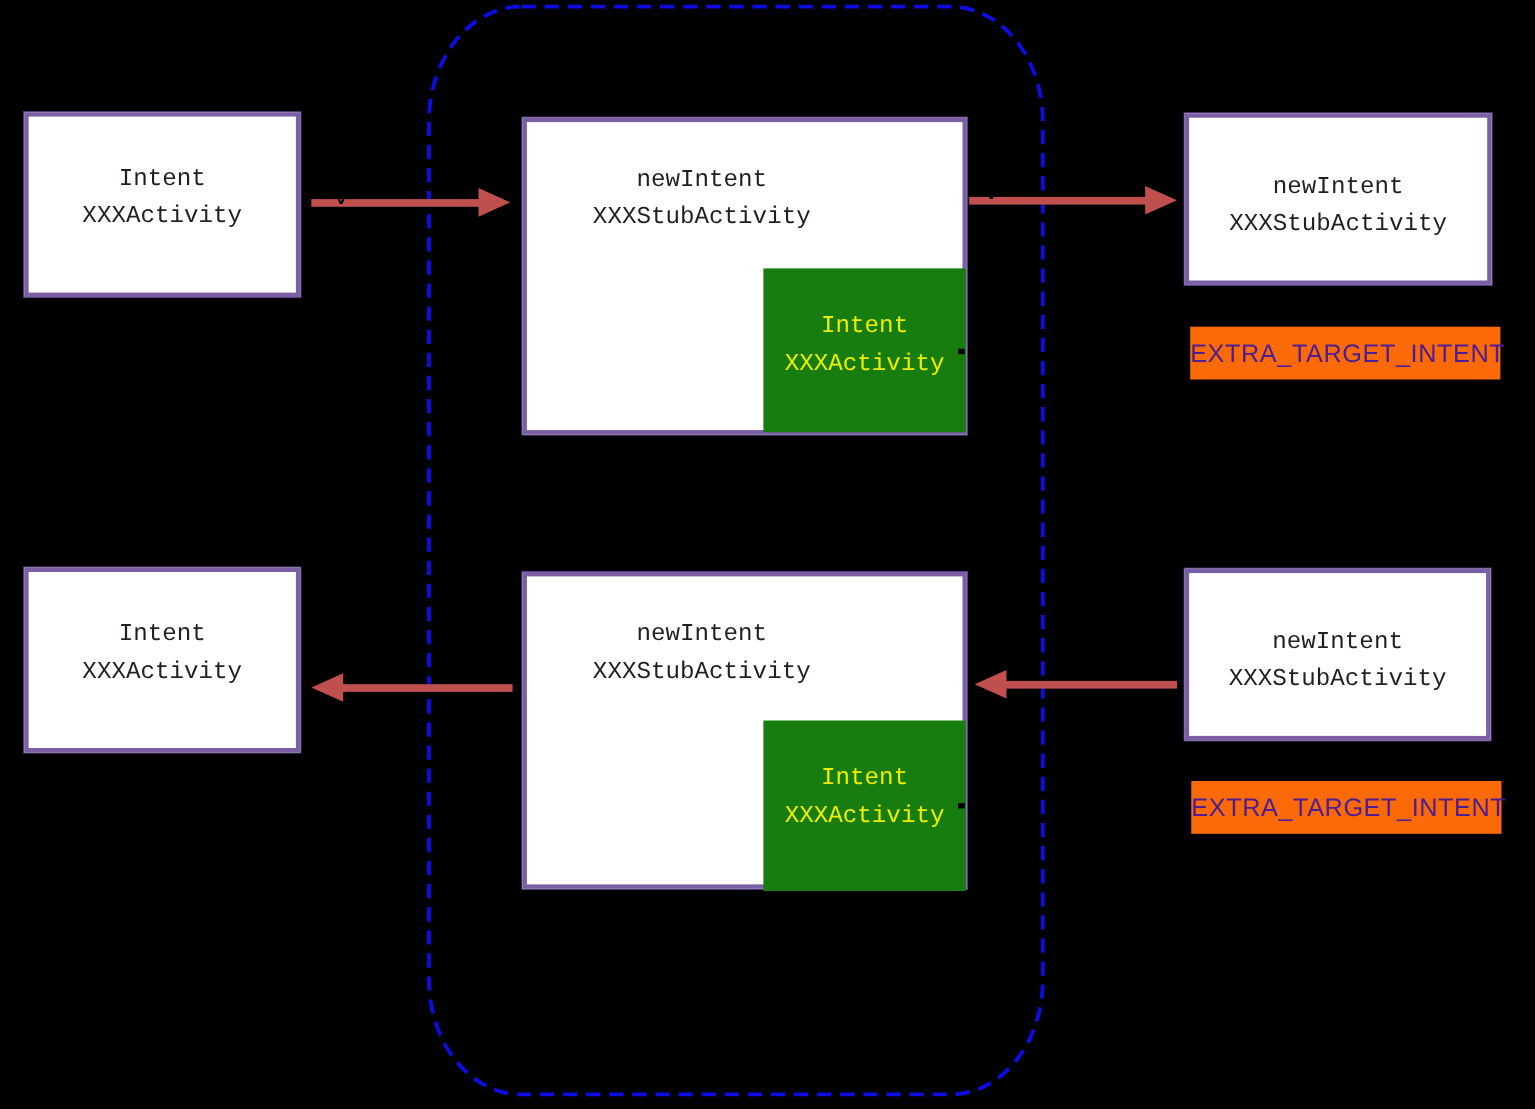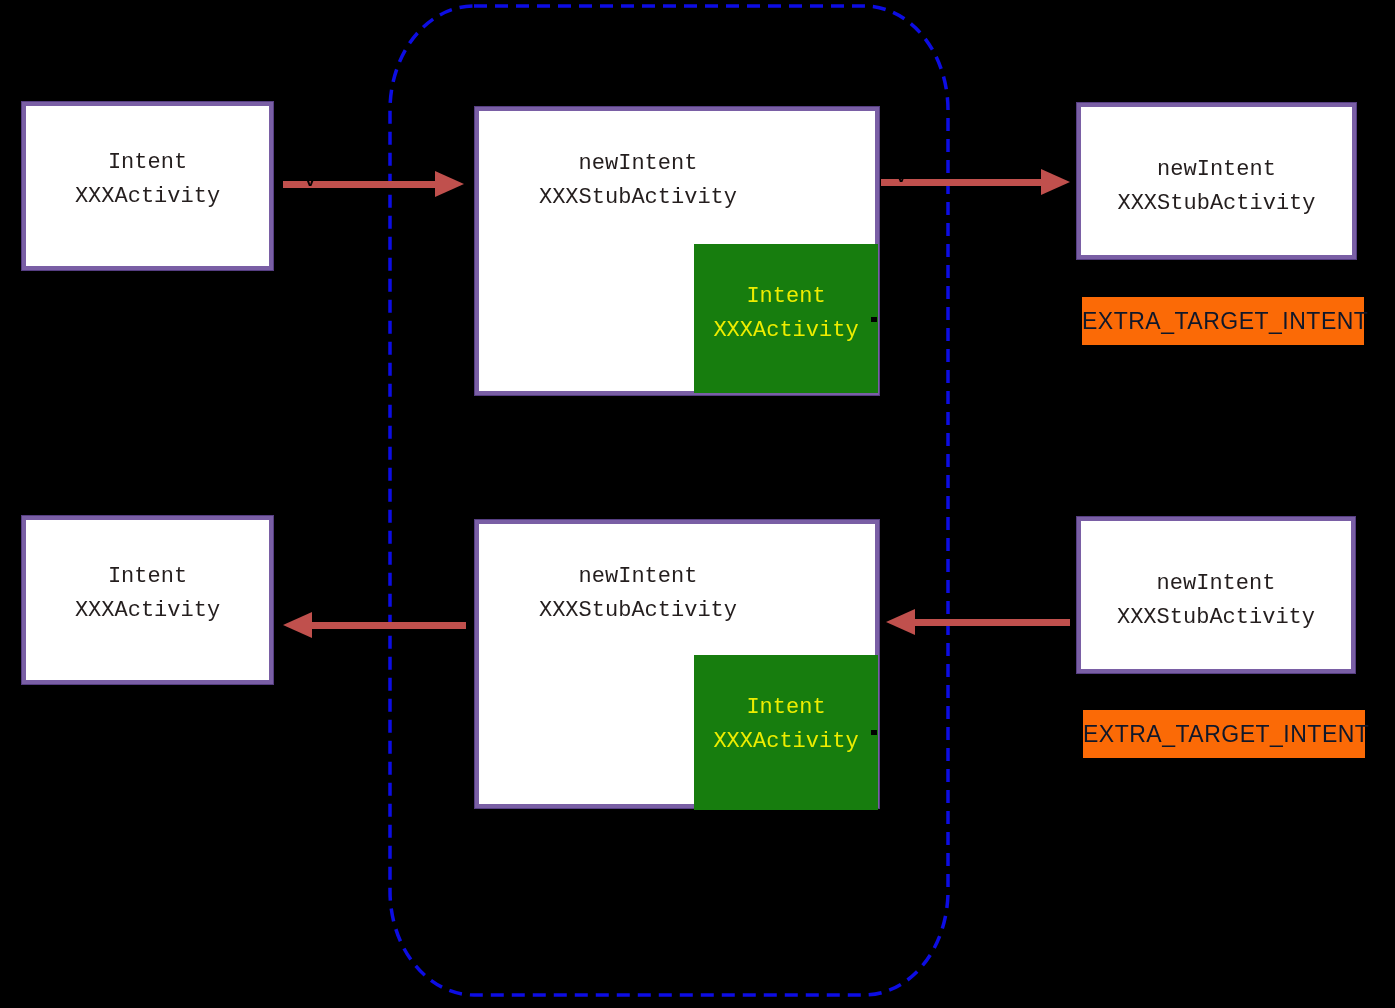--- a/index.html
+++ b/index.html
@@ -53,21 +53,21 @@
     box-sizing: border-box;
   }
   #green-top    { left: 694px; top: 244px; width: 184px; height: 149px; }
   #green-bottom { left: 694px; top: 655px; width: 184px; height: 155px; }
 
   
   .badge {
     position: absolute;
     background: #FB6A06;
     z-index: 3;
-    color: #0f172a;
+    color: #4c1d95;
     font-family: "Liberation Sans", sans-serif;
     font-size: 23px;
     line-height: 48px;
     letter-spacing: 0.5px;
     text-align: center;
     box-sizing: border-box;
   }
   #badge-top    { left: 1082px; top: 297px; width: 282px; height: 48px; }
   #badge-bottom { left: 1083px; top: 710px; width: 282px; height: 48px; }
 

